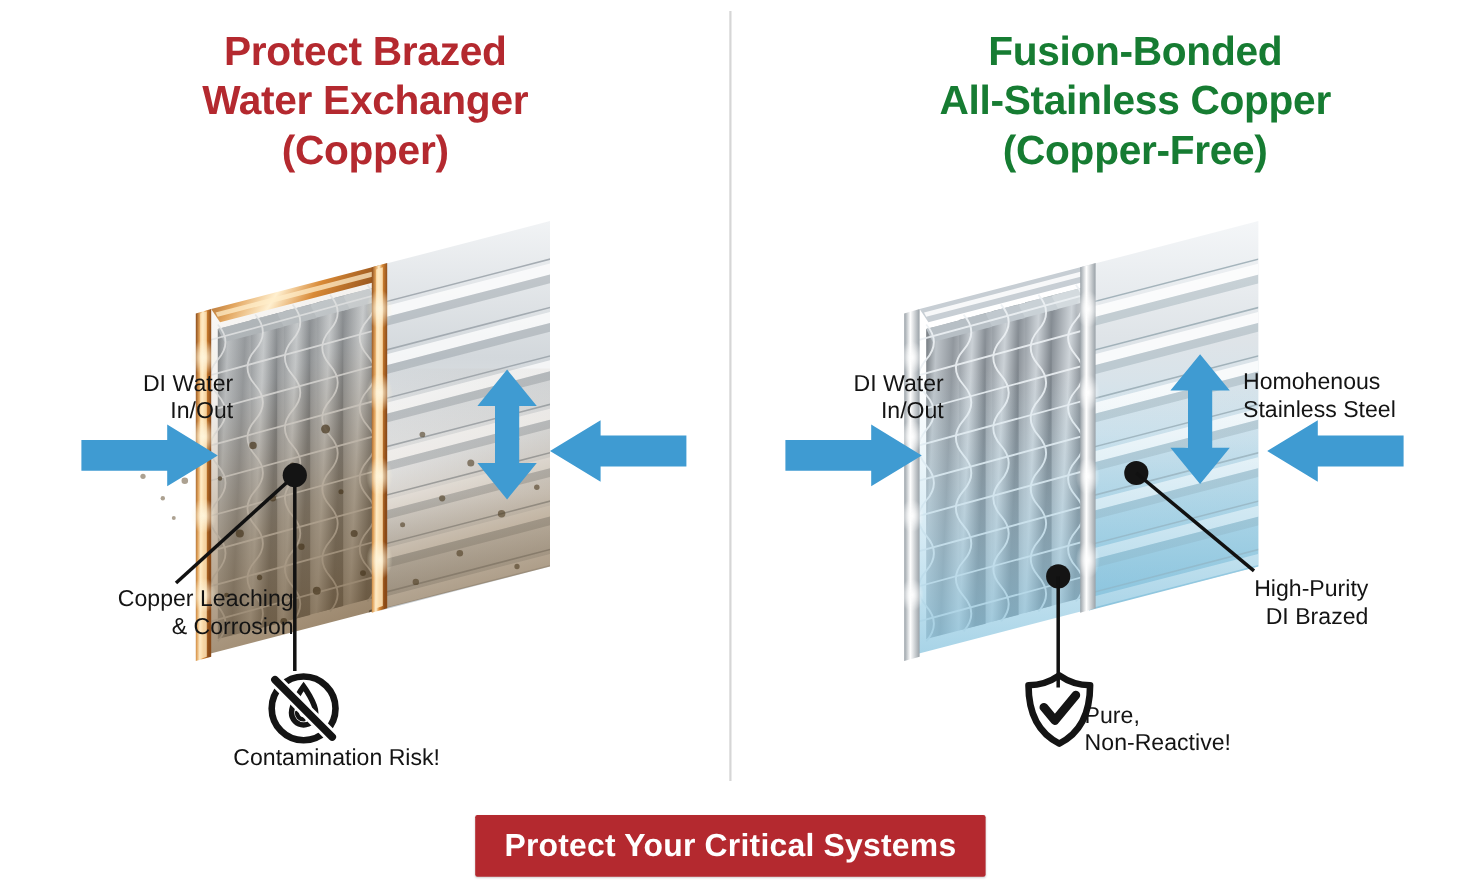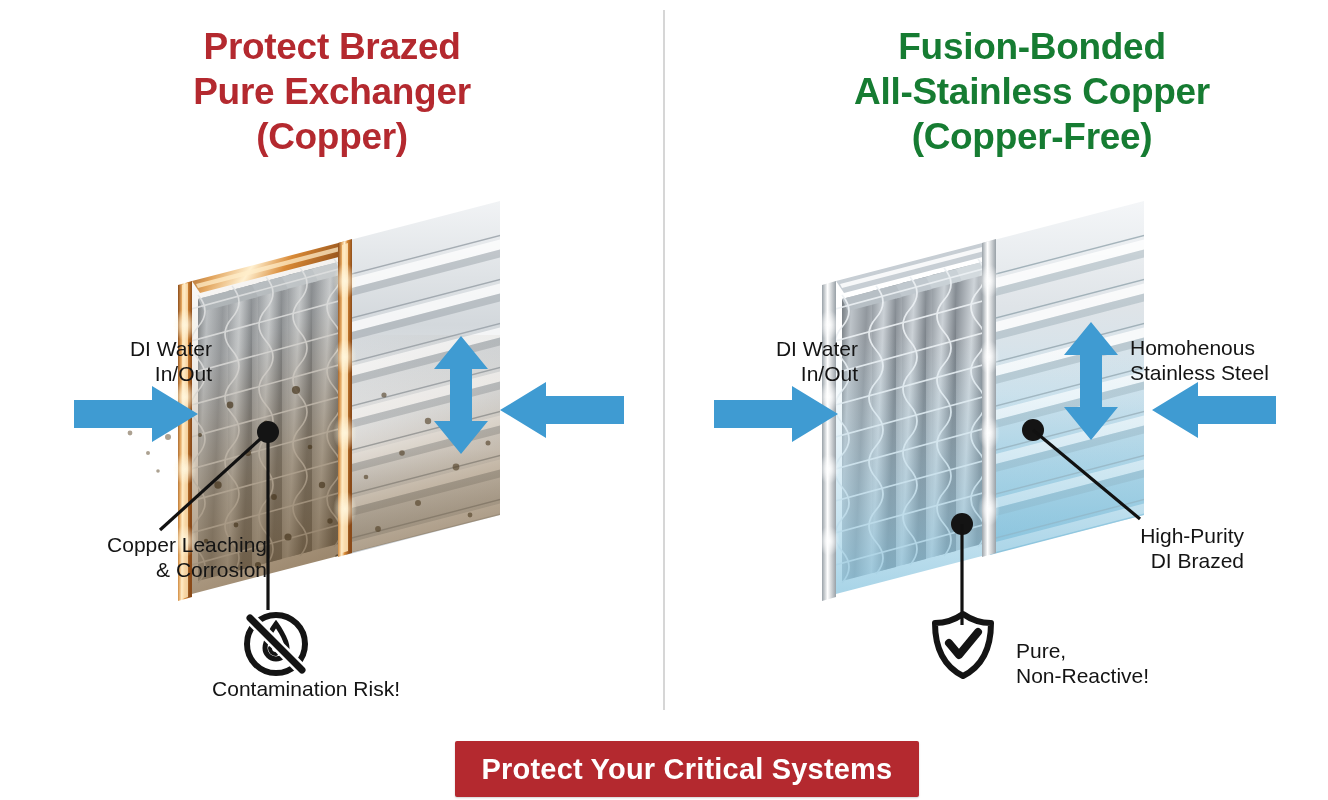--- a/index.html
+++ b/index.html
@@ -42,40 +42,39 @@
   }
   .label.c{text-align:right;}
   .label.l{text-align:left;}
 
   .banner{
     position:absolute;left:432px;top:741px;width:464px;height:56px;
     background:#b4292f;
     border-radius:2px;
     display:flex;align-items:center;justify-content:center;
     box-shadow:0 1px 2px rgba(0,0,0,.18);
-    margin-left:23px;
   }
   .banner-text{
     color:#ffffff;font-weight:bold;font-size:29px;letter-spacing:.2px;
   }
 
   svg.art{position:absolute;overflow:visible;}
   .leader{stroke:#111;stroke-width:3.2;fill:none;}
   .dot{fill:#141414;}
 </style>
 </head>
 <body>
 
 <div id="stage">
 
   <div class="panel panel-left">
 
     <div class="title title-left">
       <span>Protect Brazed</span>
-      <span>Pure Exchanger</span>
+      <span>Water Exchanger</span>
       <span>(Copper)</span>
     </div>
 
     <svg class="art" style="left:170px;top:185px;" width="400" height="400" viewBox="0 0 400 400">
       <defs>
         <linearGradient id="Lsteel" x1="0" y1="0" x2="1" y2="0.25">
           <stop offset="0" stop-color="#6e757b"></stop>
           <stop offset="0.18" stop-color="#b9c0c6"></stop>
           <stop offset="0.45" stop-color="#8d949b"></stop>
           <stop offset="0.75" stop-color="#cfd5da"></stop>
@@ -439,21 +438,21 @@
       <path class="leader" d="M18,109 L18,210"></path>
     </svg>
 
     <div class="label c" style="left:390px;top:523px;width:190px;">High-Purity
 DI Brazed</div>
 
     <svg class="art" style="left:266px;top:610px;" width="66" height="70" viewBox="0 0 66 70">
       <path d="M33,4 C23,11 13,13 5,13 C5,38 13,56 33,66 C53,56 61,38 61,13 C53,13 43,11 33,4 Z" fill="none" stroke="#141414" stroke-width="6" stroke-linejoin="round"></path>
       <path d="M19,33 L29,45 L48,22" fill="none" stroke="#141414" stroke-width="8" stroke-linecap="round" stroke-linejoin="round"></path>
     </svg>
-    <div class="label l" style="left:352px;top:638px;width:230px;">Pure,
+    <div class="label l" style="left:322px;top:638px;width:230px;">Pure,
 Non-Reactive!</div>
   </div>
 
   <div class="divider"></div>
 
   <div class="banner">
     <span class="banner-text">Protect Your Critical Systems</span>
   </div>
 
 </div>

